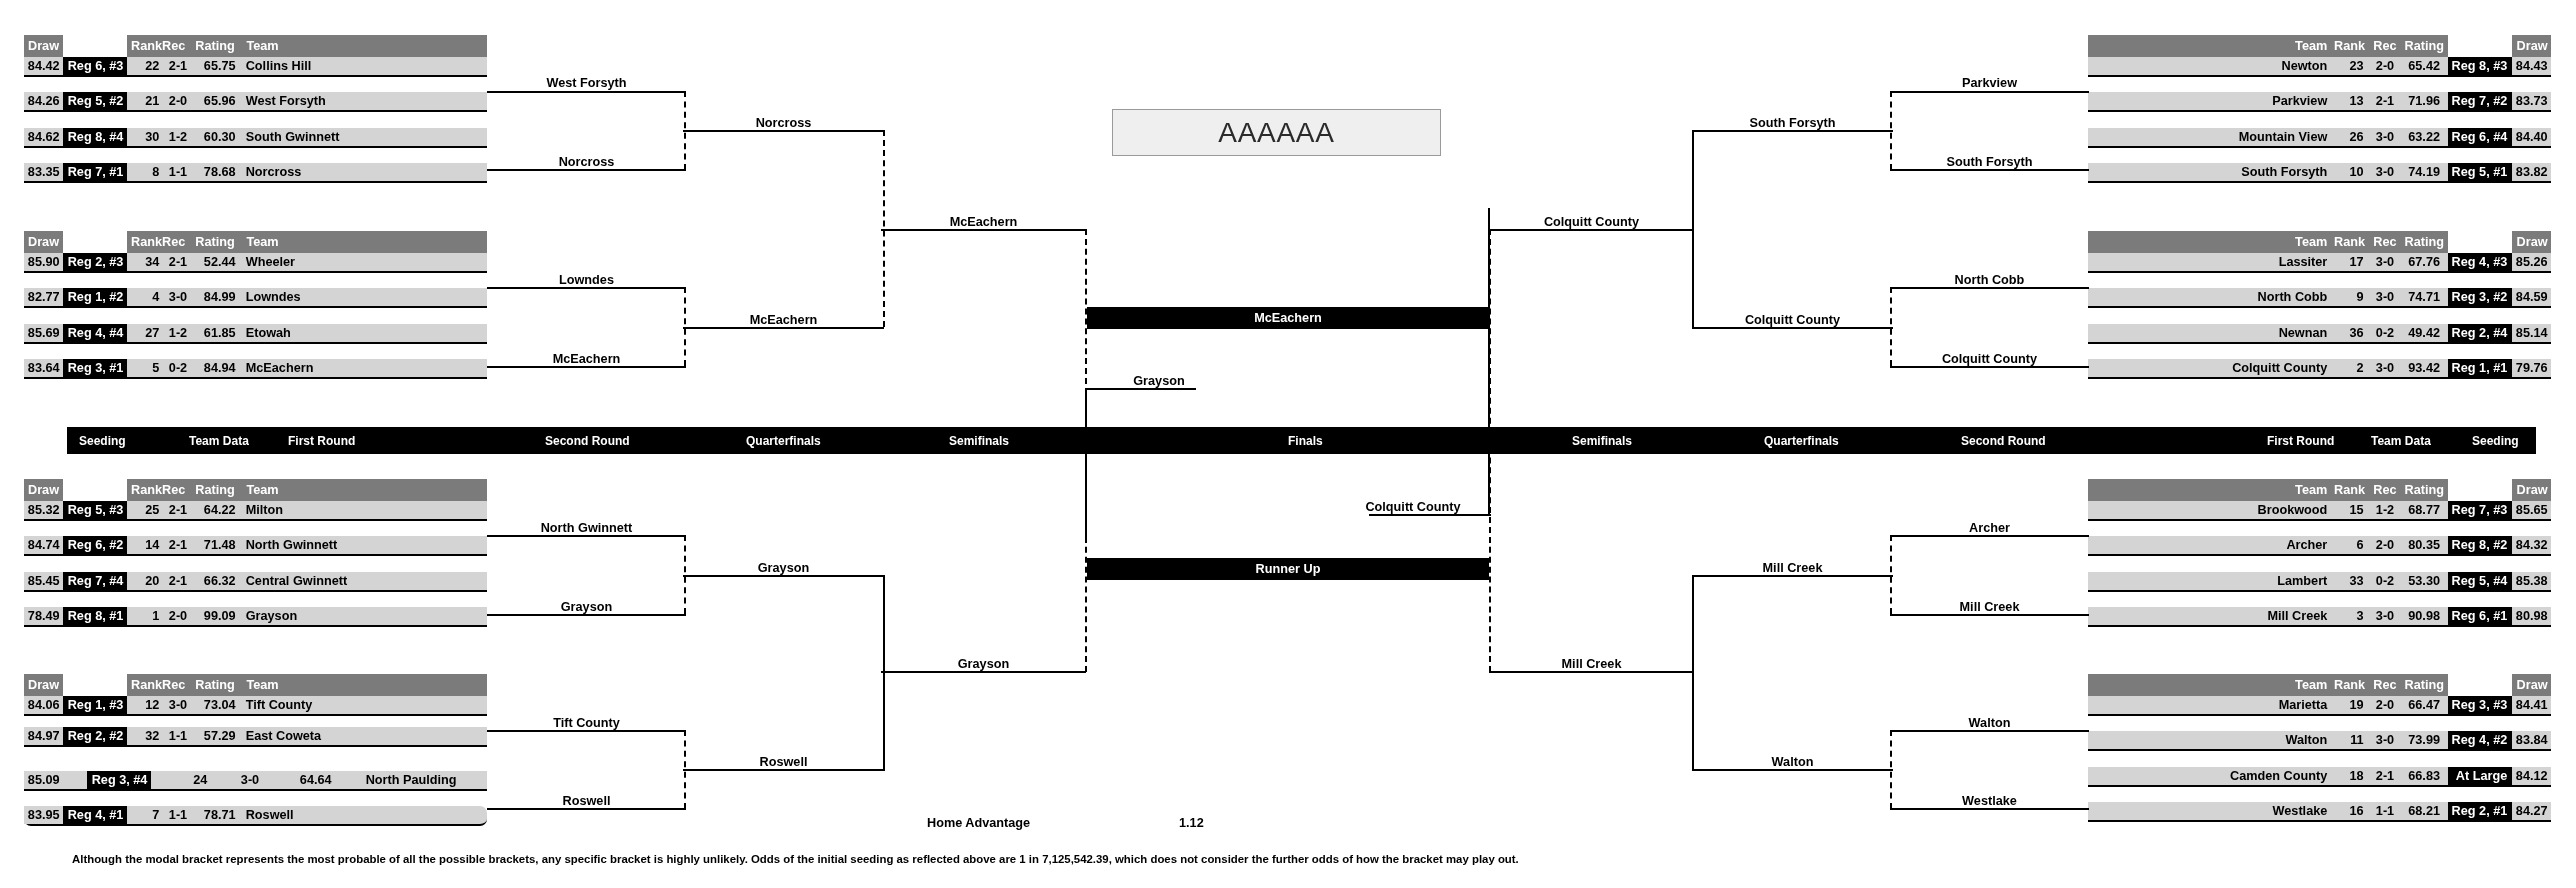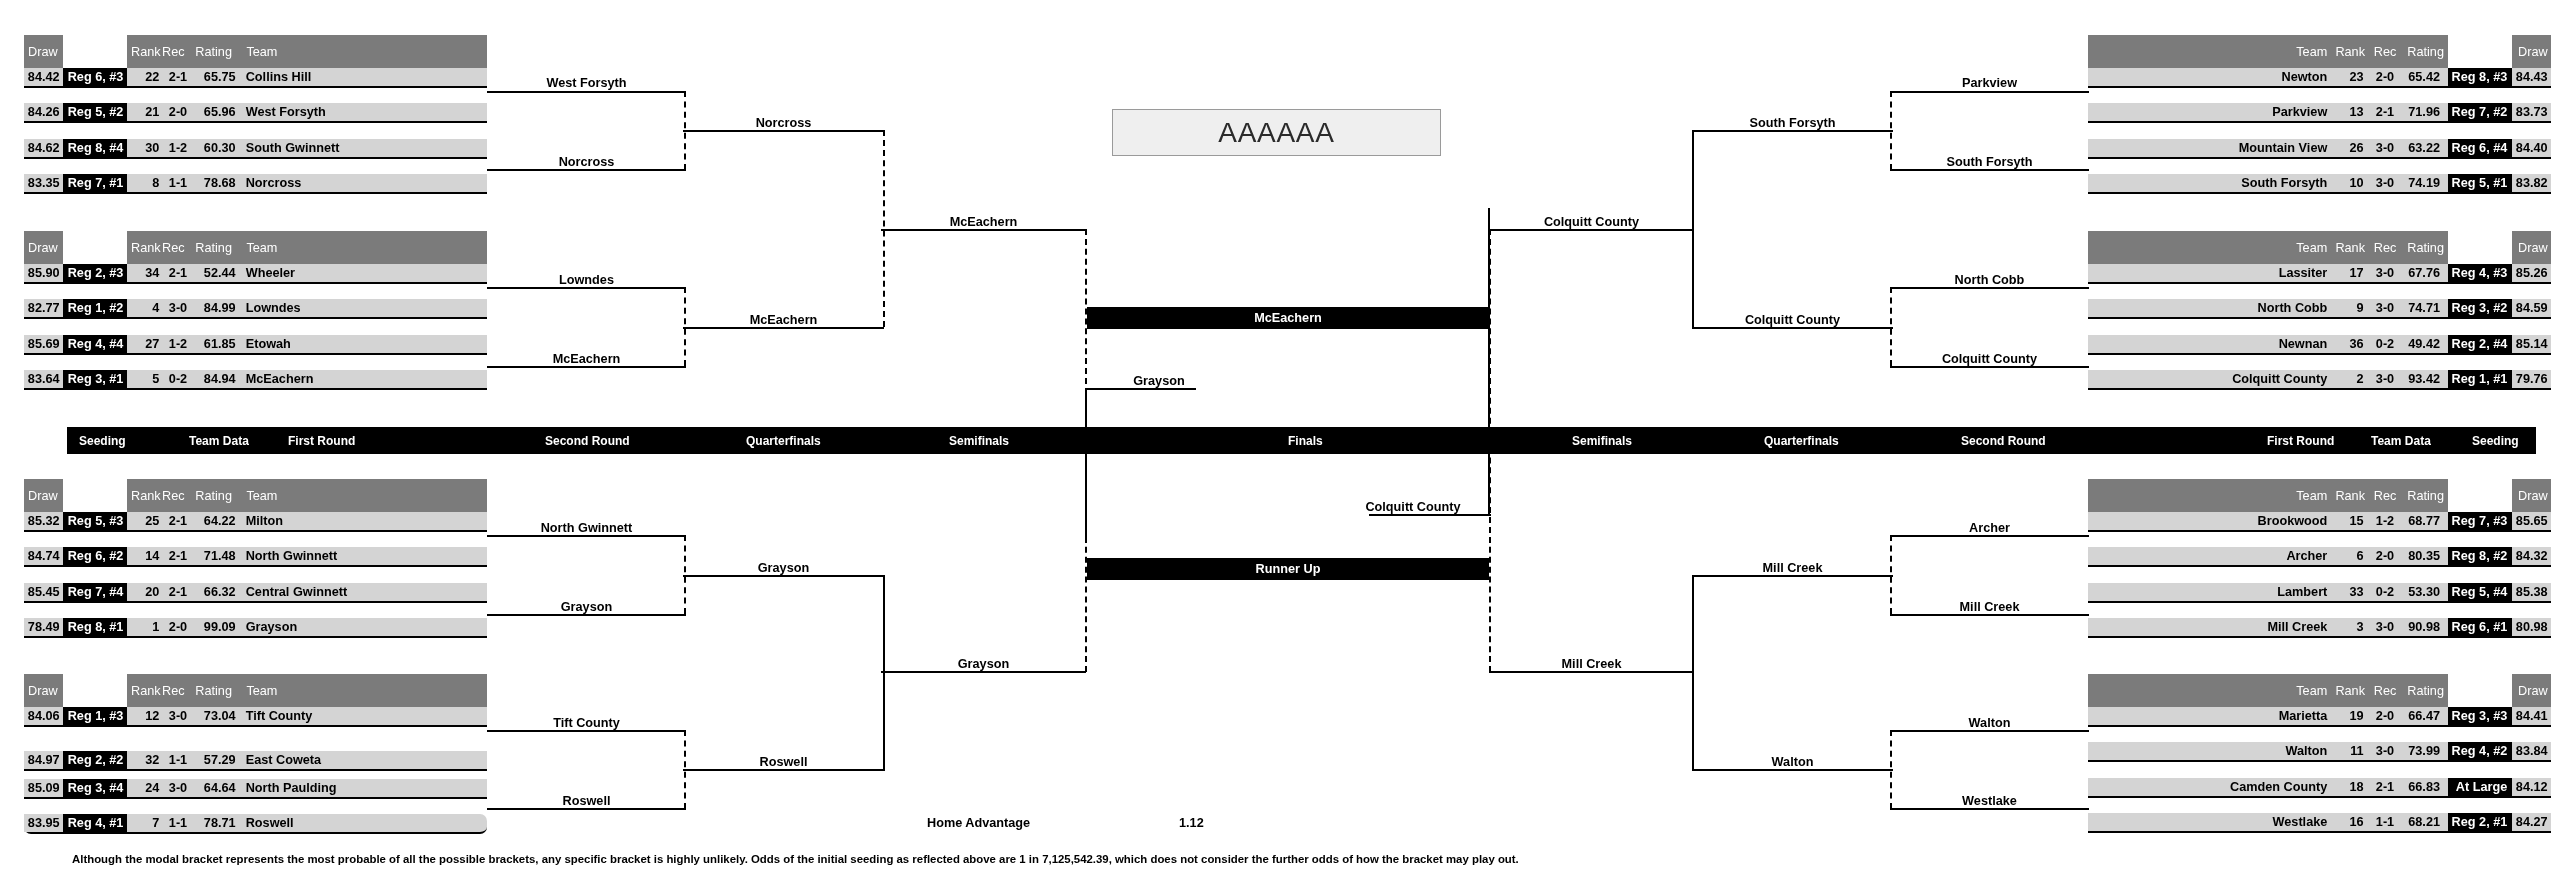--- a/index.html
+++ b/index.html
@@ -6,22 +6,22 @@
   html,body{ background:#ffffff; }
   body{
     width:2576px; height:889px; position:relative; overflow:hidden;
     font-family:"Liberation Sans", sans-serif;
     color:#000;
   }
 
   
   .grp{ position:absolute; }
   .hdr{
-    height:33px; background:#7b7b7b; color:#ffffff;
-    font-size:12.7px; font-weight:normal; display:flex; align-items:center;
+    height:22px; background:#7b7b7b; color:#ffffff;
+    font-size:12.7px; font-weight:bold; display:flex; align-items:center;
     position:relative;
   }
   .row{
     height:20px; background:#d4d4d4; display:flex; align-items:center;
     font-size:12.7px; font-weight:bold; color:#000;
     border-bottom:2.7px solid #000;
     position:relative;
   }
   .cell{ display:flex; align-items:center; height:100%; }
   
@@ -241,29 +241,29 @@
     <span class="cell c-team">Team</span>
   </div>
   <div class="row">
     <span class="cell c-draw">84.06</span>
     <span class="cell c-seed">Reg 1, #3</span>
     <span class="cell c-rank">12</span>
     <span class="cell c-rec">3-0</span>
     <span class="cell c-rat">73.04</span>
     <span class="cell c-team">Tift County</span>
   </div>
-  <div class="row" style="margin-top:24px;">
+  <div class="row" style="margin-top:11px;">
     <span class="cell c-draw">84.97</span>
     <span class="cell c-seed">Reg 2, #2</span>
     <span class="cell c-rank">32</span>
     <span class="cell c-rec">1-1</span>
     <span class="cell c-rat">57.29</span>
     <span class="cell c-team">East Coweta</span>
   </div>
-  <div class="row" style="margin-top:8px;">
+  <div class="row" style="margin-top:24px;gap:24px;">
     <span class="cell c-draw">85.09</span>
     <span class="cell c-seed">Reg 3, #4</span>
     <span class="cell c-rank">24</span>
     <span class="cell c-rec">3-0</span>
     <span class="cell c-rat">64.64</span>
     <span class="cell c-team">North Paulding</span>
   </div>
   <div class="row" style="margin-top:15.4px;border-radius:7px;">
     <span class="cell c-draw">83.95</span>
     <span class="cell c-seed">Reg 4, #1</span>

